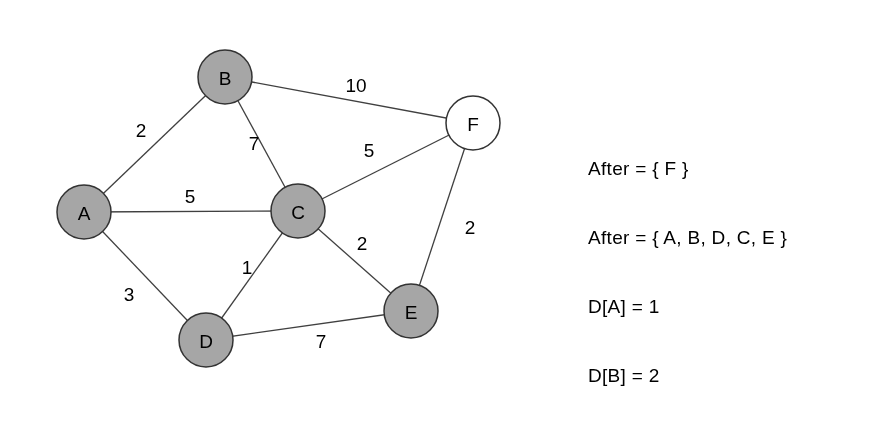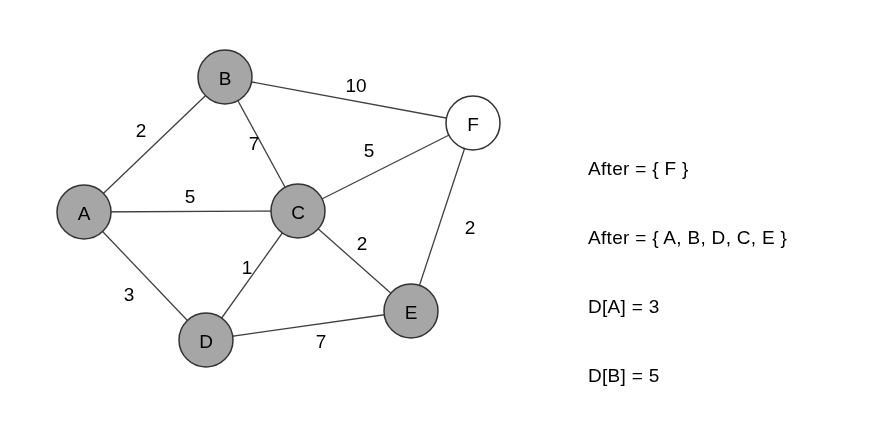--- a/index.html
+++ b/index.html
@@ -70,21 +70,21 @@
       <text x="369" y="150" text-anchor="middle" dominant-baseline="central" fill="#000000" font-size="19px" font-family="&quot;Liberation Sans&quot;, &quot;DejaVu Sans&quot;, sans-serif">5</text>
       <text x="247" y="267" text-anchor="middle" dominant-baseline="central" fill="#000000" font-size="19px" font-family="&quot;Liberation Sans&quot;, &quot;DejaVu Sans&quot;, sans-serif">1</text>
       <text x="362" y="243" text-anchor="middle" dominant-baseline="central" fill="#000000" font-size="19px" font-family="&quot;Liberation Sans&quot;, &quot;DejaVu Sans&quot;, sans-serif">2</text>
       <text x="321" y="341" text-anchor="middle" dominant-baseline="central" fill="#000000" font-size="19px" font-family="&quot;Liberation Sans&quot;, &quot;DejaVu Sans&quot;, sans-serif">7</text>
       <text x="470" y="227" text-anchor="middle" dominant-baseline="central" fill="#000000" font-size="19px" font-family="&quot;Liberation Sans&quot;, &quot;DejaVu Sans&quot;, sans-serif">2</text>
     </svg>
 
   <div class="info-panel">
     <div class="info-line">After = { F }</div>
     <div class="info-line">After = { A, B, D, C, E }</div>
-    <div class="info-line">D[A] = 3</div>
-    <div class="info-line">D[B] = 5</div>
+    <div class="info-line">D[A] = 1</div>
+    <div class="info-line">D[B] = 2</div>
     
     
     
     
   </div>
 
 </div>
 
 </body></html>

